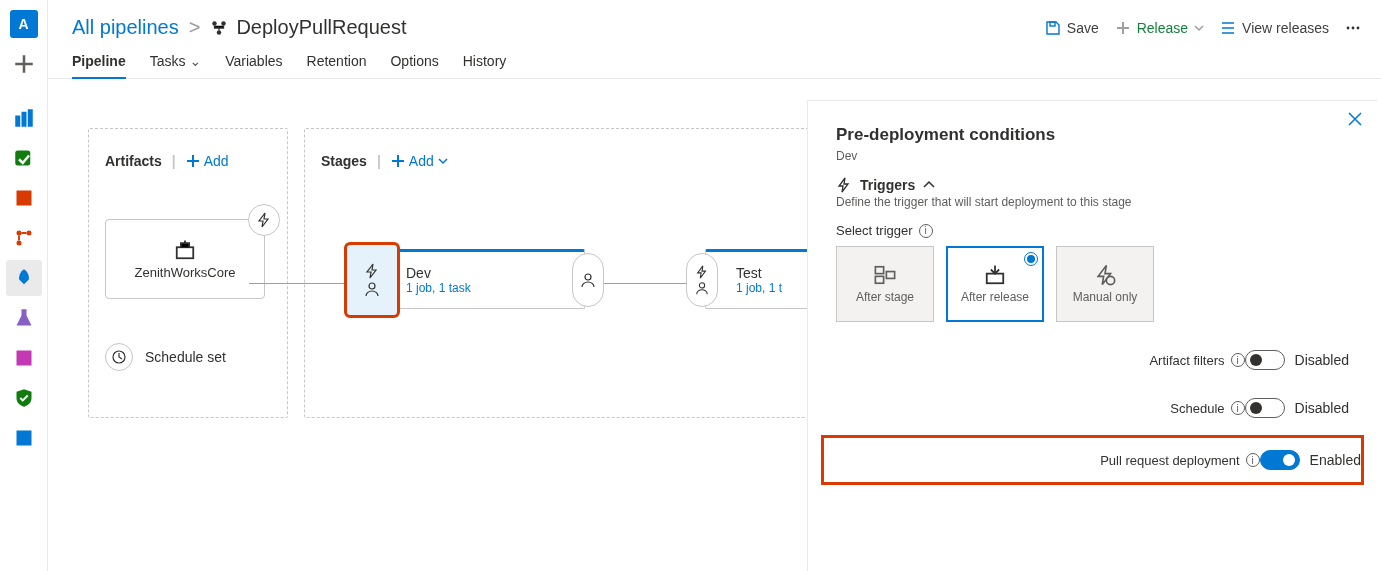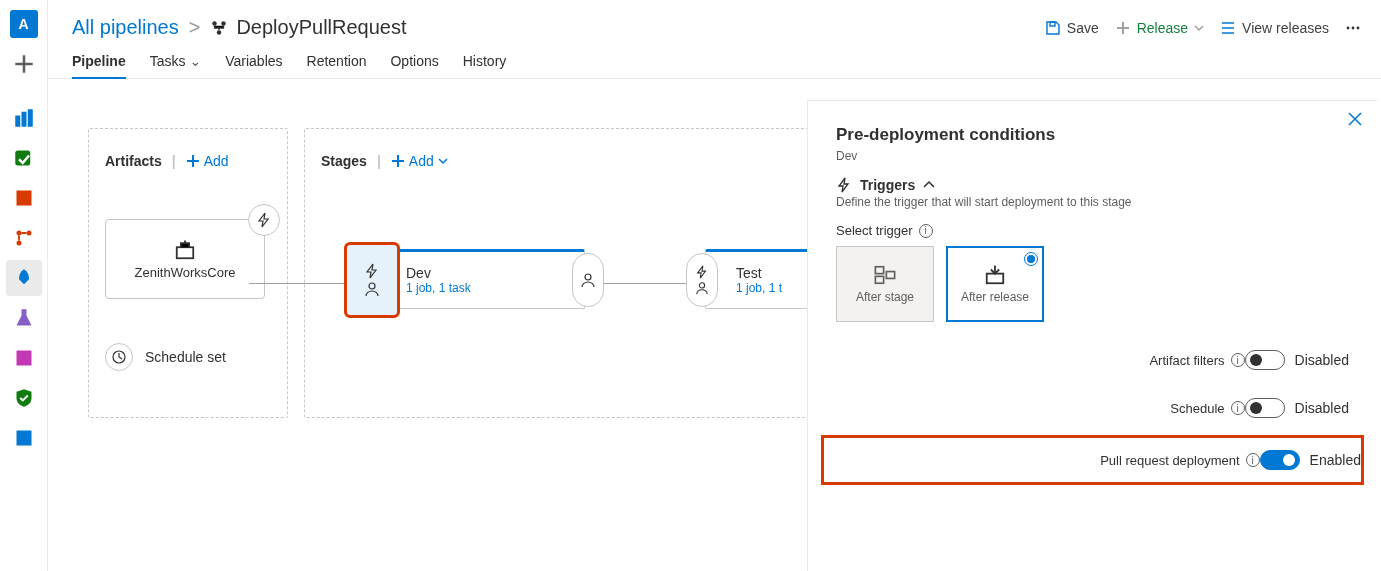--- a/index.html
+++ b/index.html
@@ -501,20 +501,27 @@
         <div>After stage</div>
       </div>
       <div class="trigger-card selected">
         <div class="radio"></div>
         <svg width="22" height="22" viewBox="0 0 16 16">
             <rect x="2" y="7" width="12" height="7" fill="none" stroke="#323130" stroke-width="1.3"></rect>
             <path d="M8 1v5M5 4l3 3 3-3" stroke="#323130" stroke-width="1.3" fill="none"></path>
           </svg>
         <div>After release</div>
       </div>
+      <div class="trigger-card">
+        <svg width="22" height="22" viewBox="0 0 16 16">
+            <path d="M9 1L3 9h4l-1 6 6-8H8z" fill="none" stroke="#605e5c" stroke-width="1.2"></path>
+            <circle cx="12" cy="12" r="3" fill="none" stroke="#605e5c" stroke-width="1.2"></circle>
+          </svg>
+        <div>Manual only</div>
+      </div>
     </div>
 
     <div class="sp-row">
       <span class="sp-label" style="margin:0">
         <span>Artifact filters</span>
         <span class="info-dot">i</span>
       </span>
       <div class="toggle">
         <div class="toggle-pill"></div>
         <span>Disabled</span>

